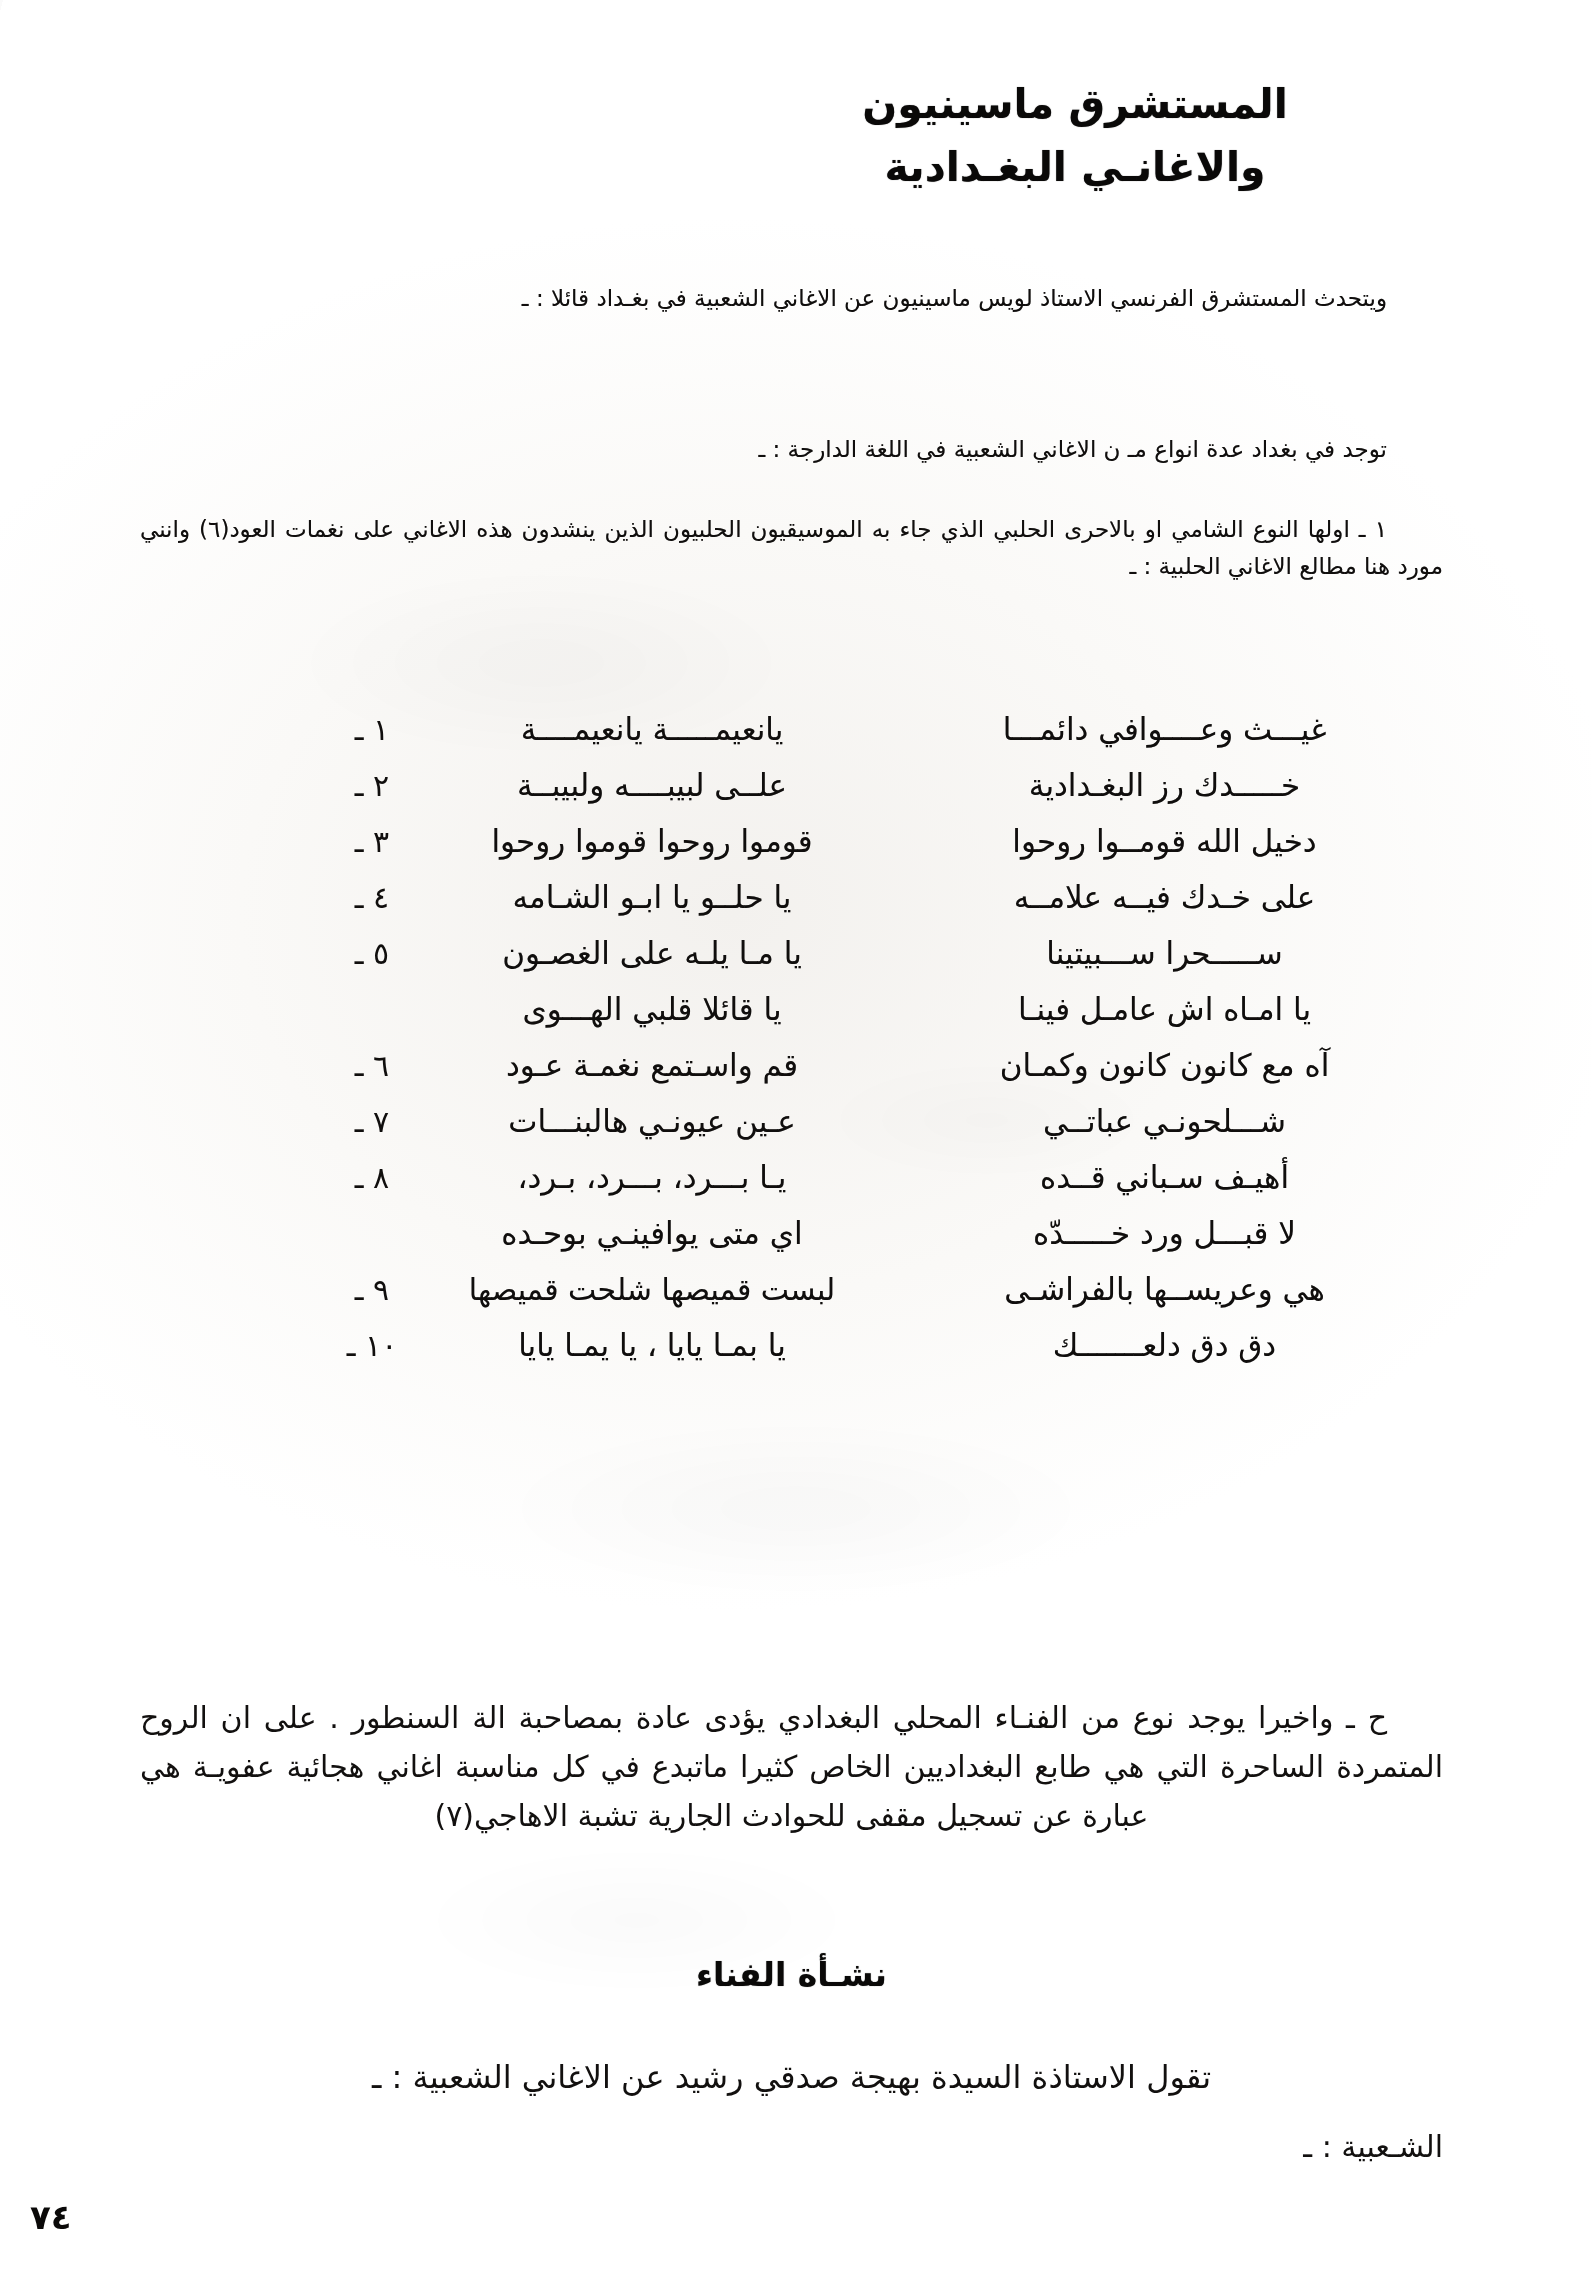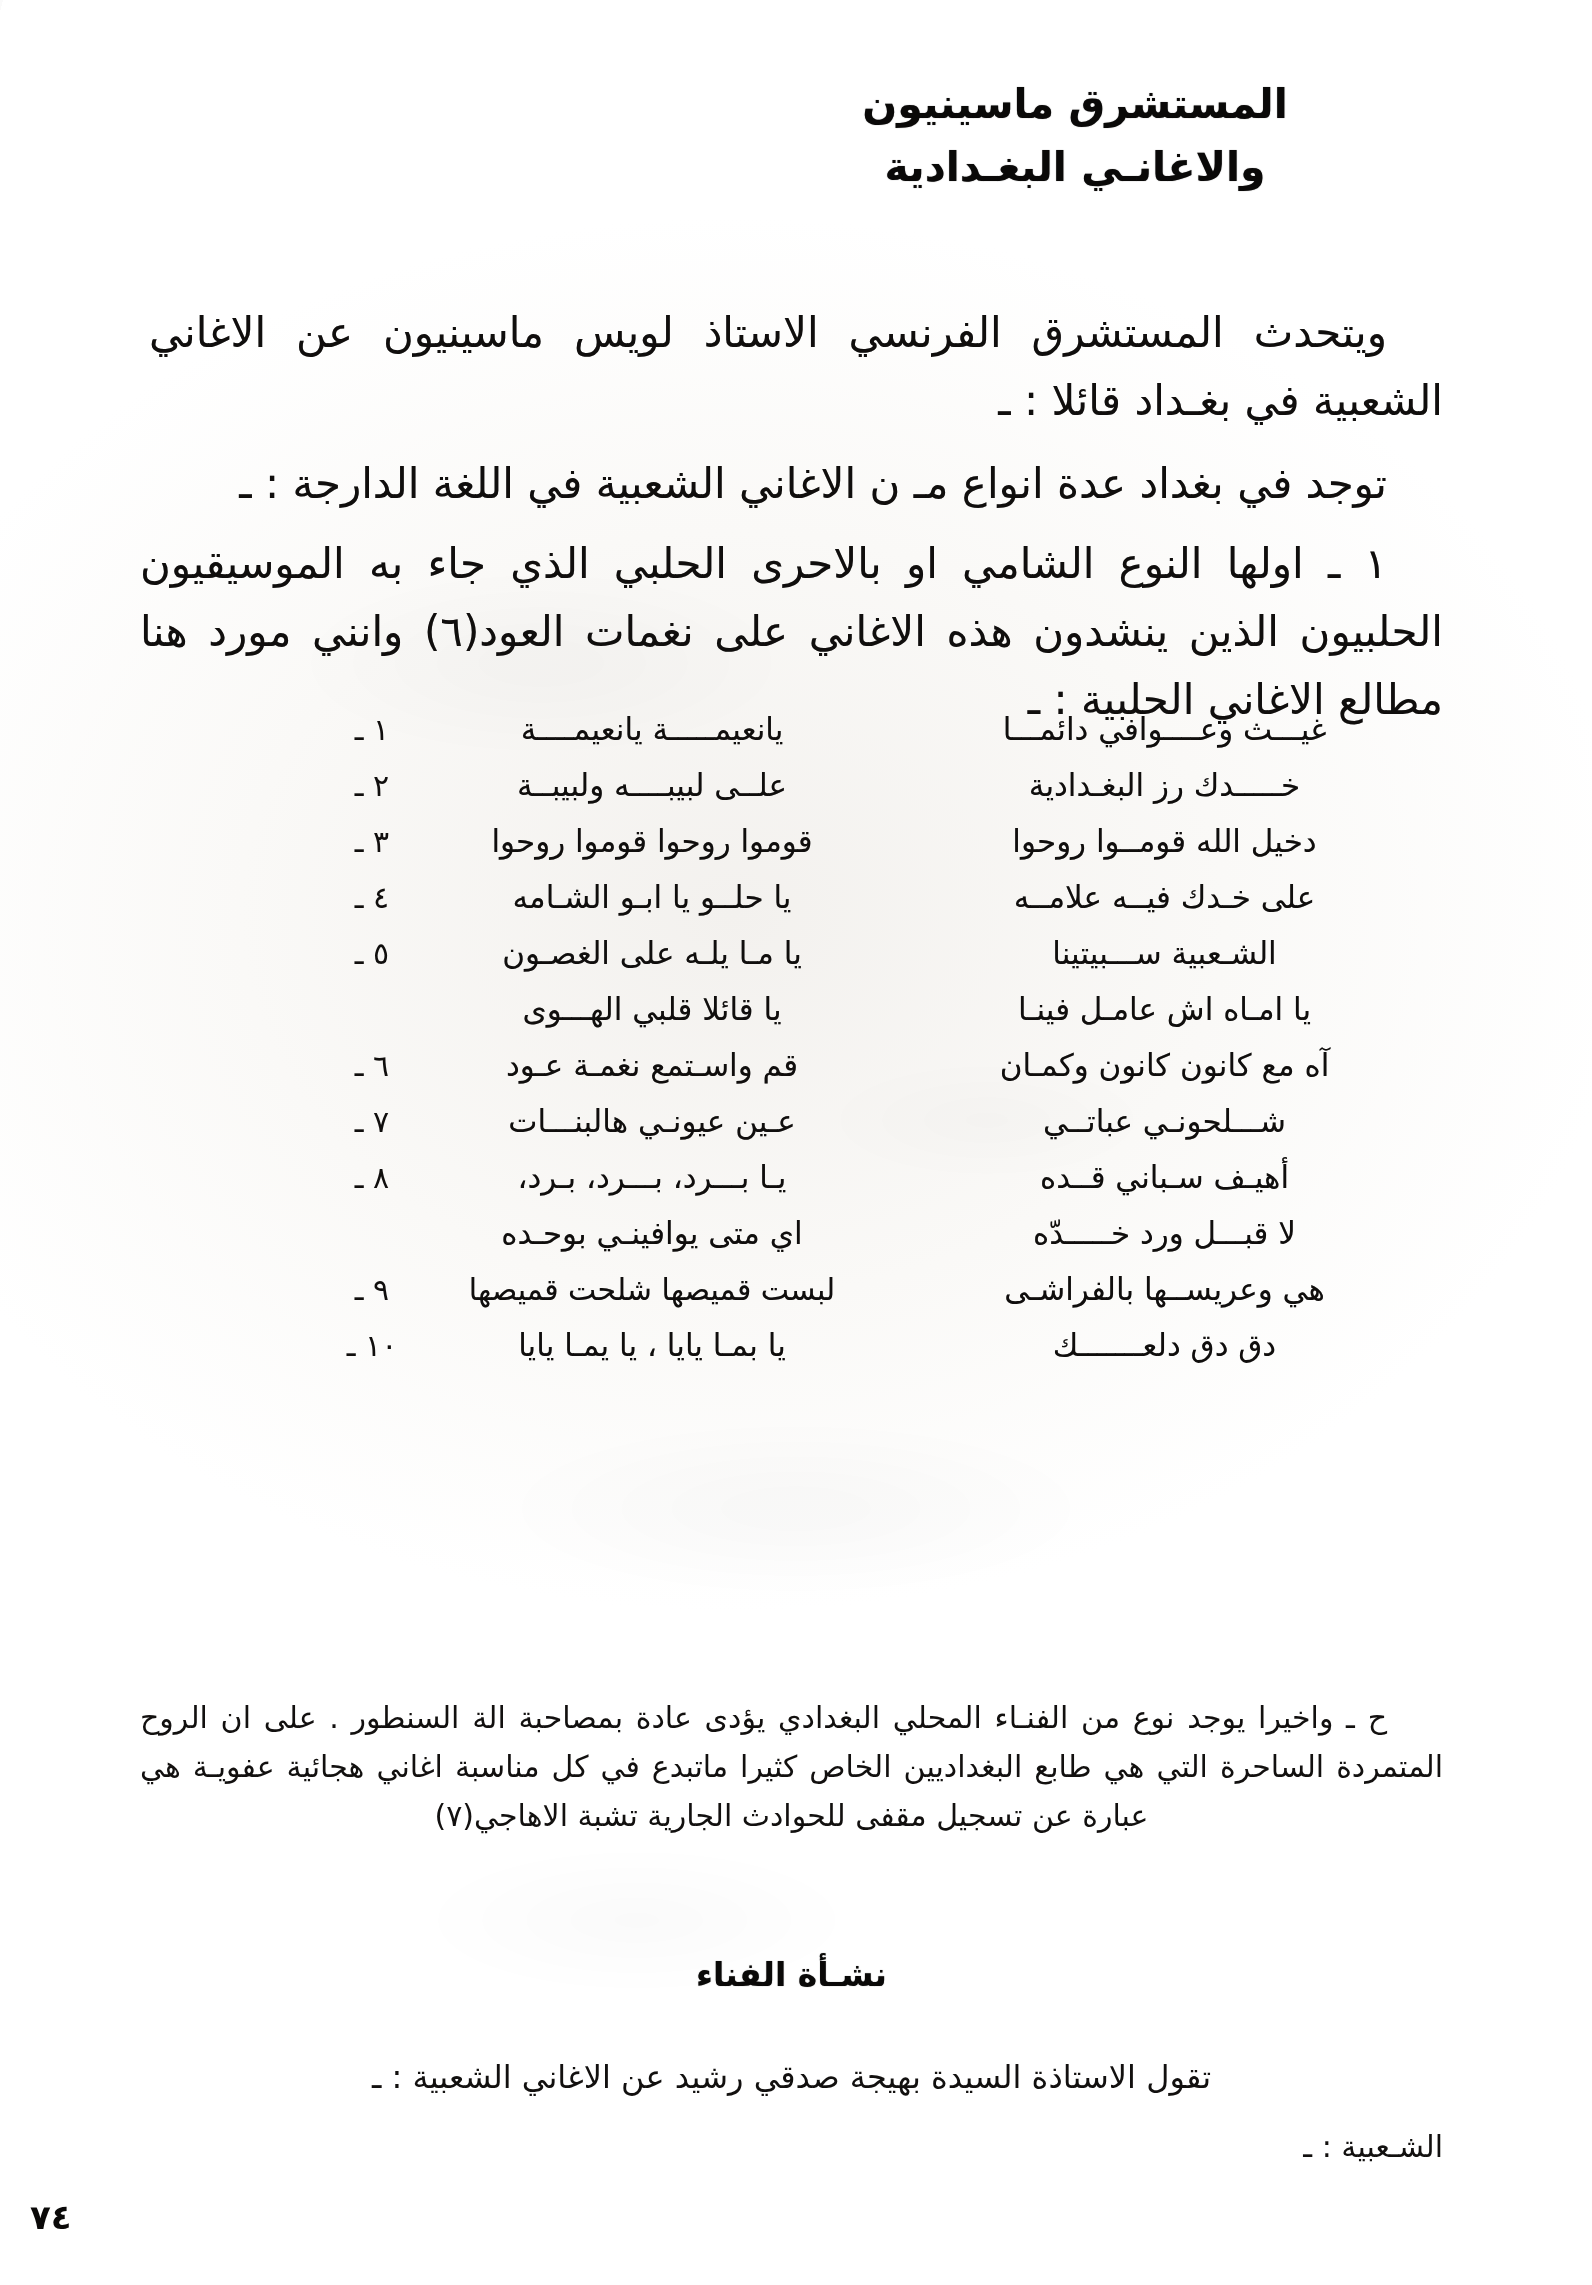--- a/index.html
+++ b/index.html
@@ -56,21 +56,21 @@
     line-height: 1.52;
     letter-spacing: -0.5px;
     color: #0a0908;
     text-shadow: 0 0 1px rgba(0,0,0,.5);
   }
   .headline .l2 { display: block; }
 
   
   .para {
     position: absolute;
-    font-size: 42px;
+    font-size: 23px;
     line-height: 1.62;
     color: #100e0d;
     text-align: justify;
     text-shadow: 0 0 0.6px rgba(0,0,0,.35);
   }
 
   .p-intro   { top: 257px;  right: 149px; width: 1294px; }
   .p-types   { top: 408px;  right: 149px; width: 1294px; }
   .p-first   { top: 488px;  right: 149px; width: 1303px; }
 
@@ -210,21 +210,21 @@
         <span class="verse-num">٣ ـ</span>
       </div>
 
       <div class="verse-row">
         <span class="hemi hemi-b ta-c">على خـدك فيــه علامــه</span>
         <span class="hemi hemi-a ta-c">يا حلــو يا ابـو الشـامه</span>
         <span class="verse-num">٤ ـ</span>
       </div>
 
       <div class="verse-row">
-        <span class="hemi hemi-b ta-c">الشـعبية ســـبيتينا</span>
+        <span class="hemi hemi-b ta-c">ســـــحرا ســـبيتينا</span>
         <span class="hemi hemi-a ta-c">يا مـا يلـه على الغصـون</span>
         <span class="verse-num">٥ ـ</span>
       </div>
 
       <div class="verse-row">
         <span class="hemi hemi-b ta-c">يا امـاه اش عامـل فينـا</span>
         <span class="hemi hemi-a ta-c">يا قائلا قلبي الهـــوى</span>
         <span class="verse-num"></span>
       </div>
 

